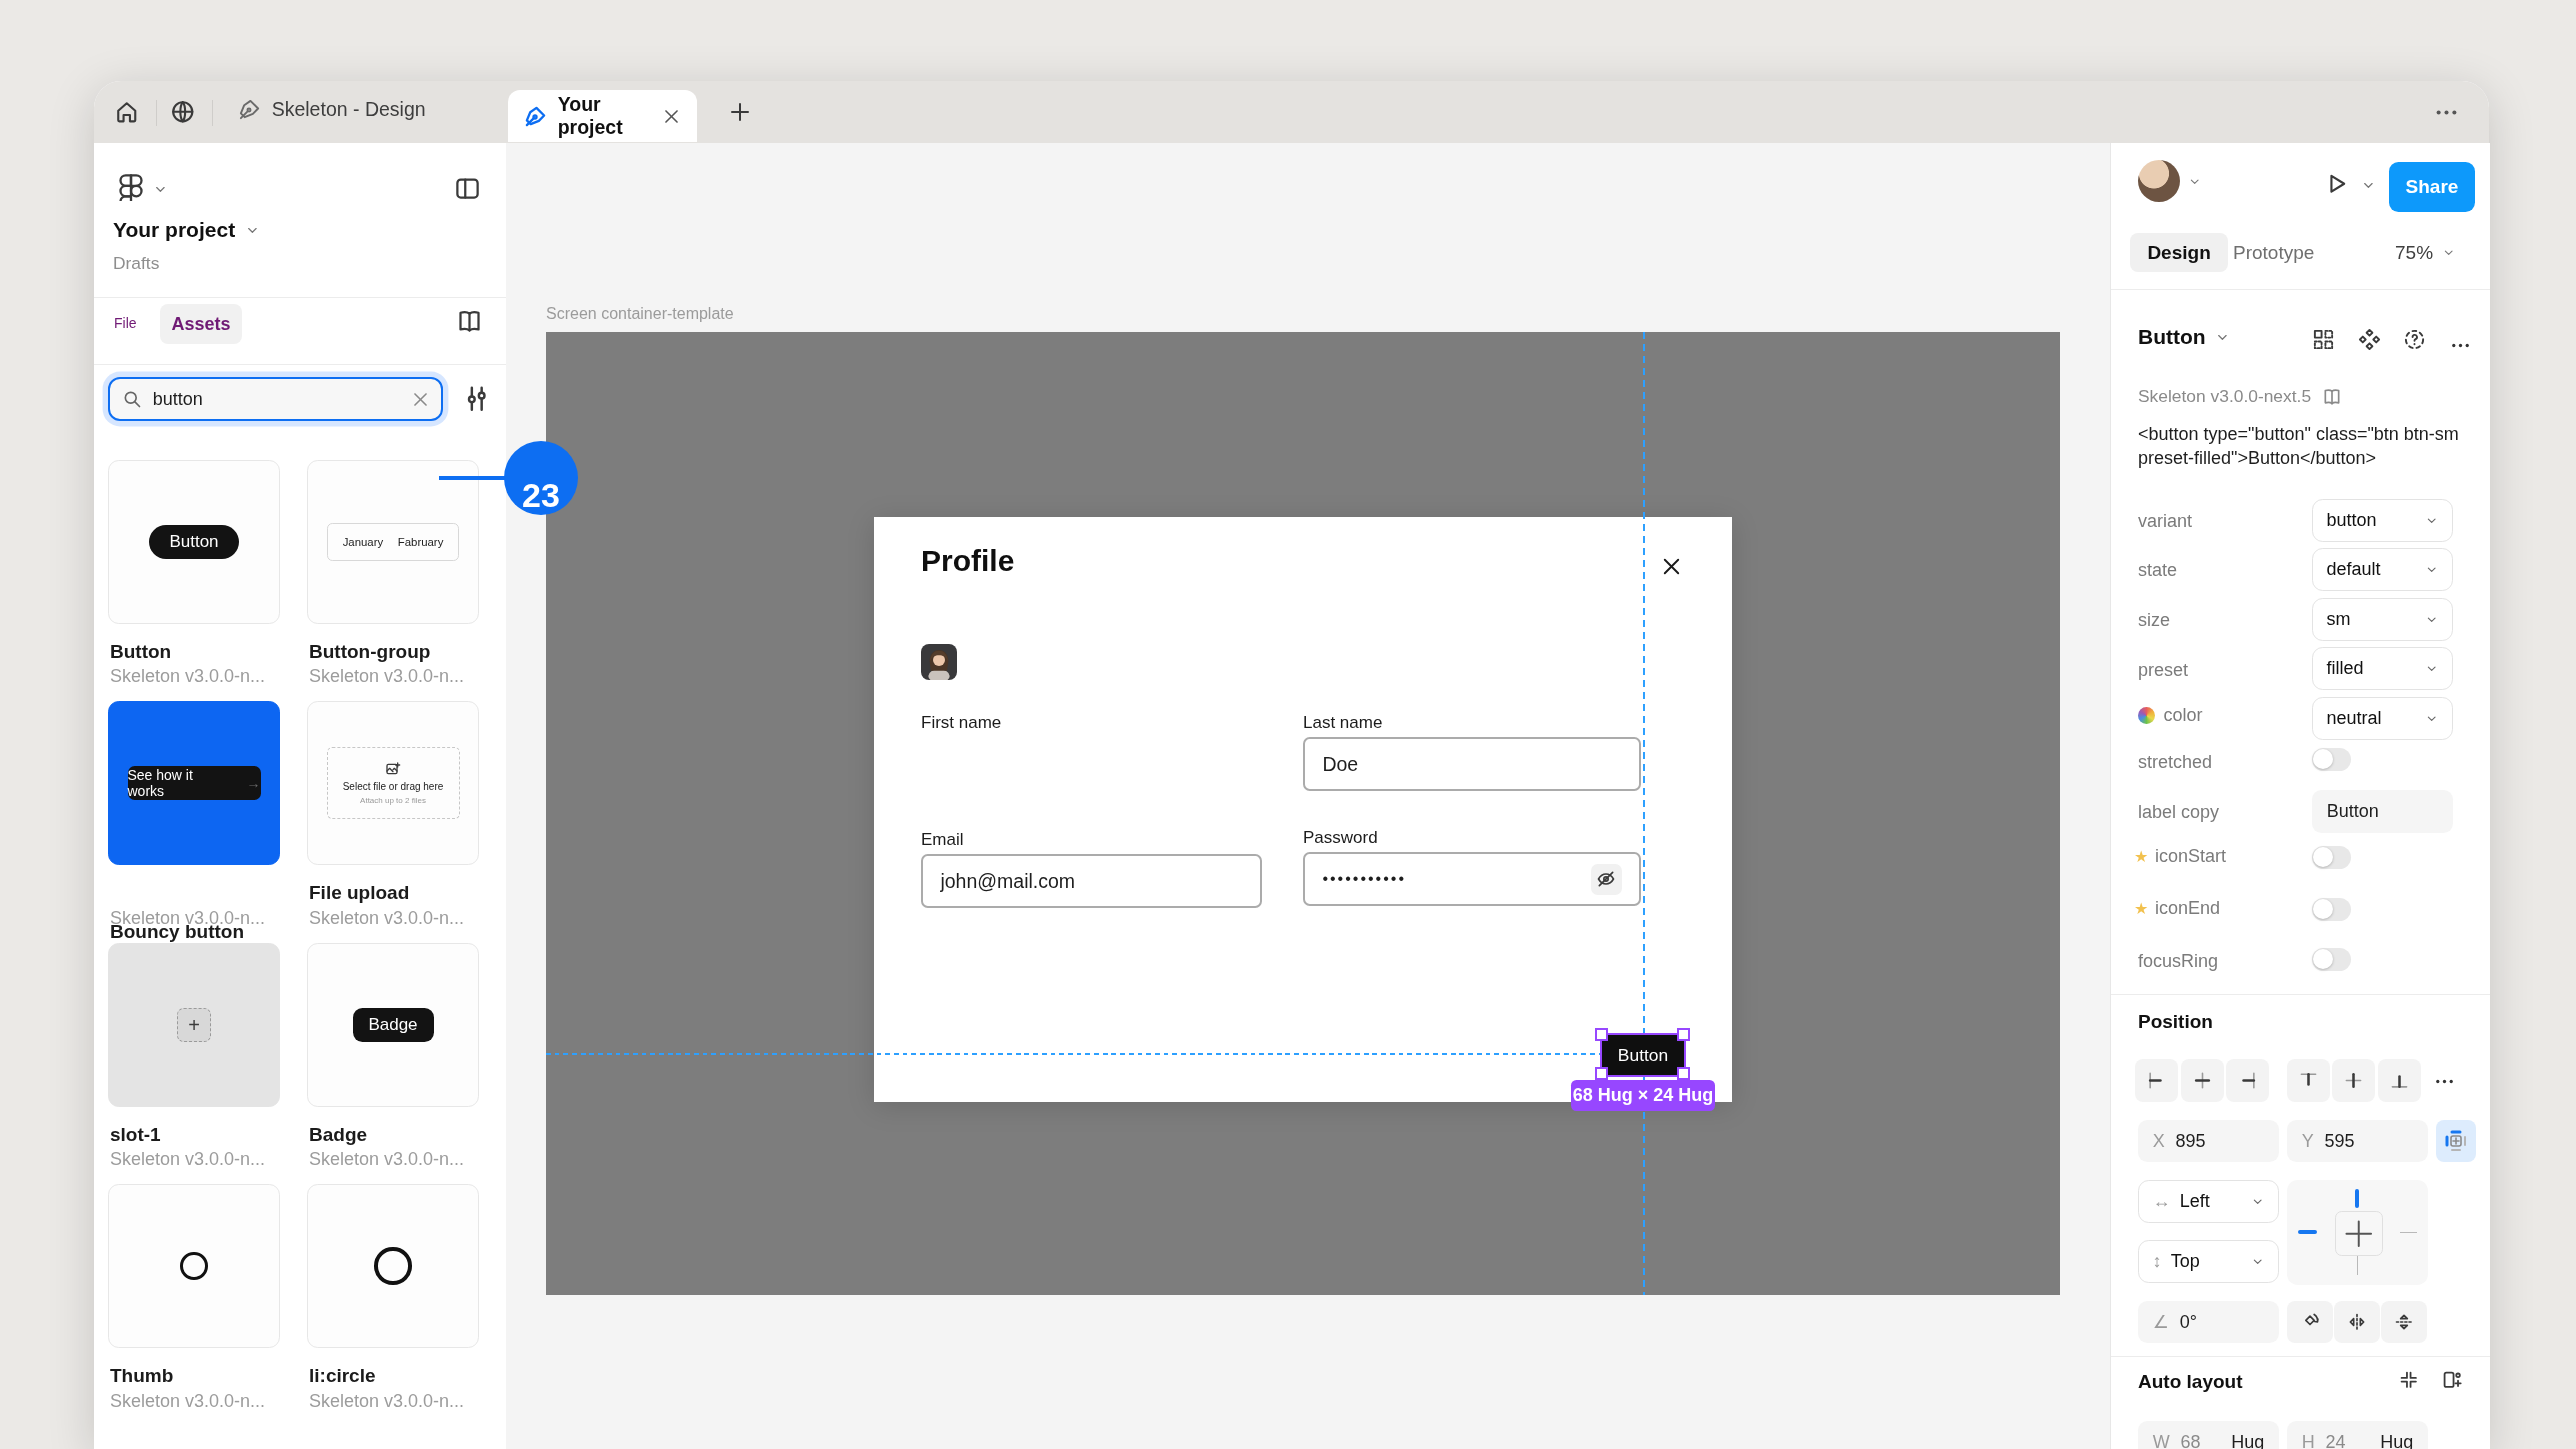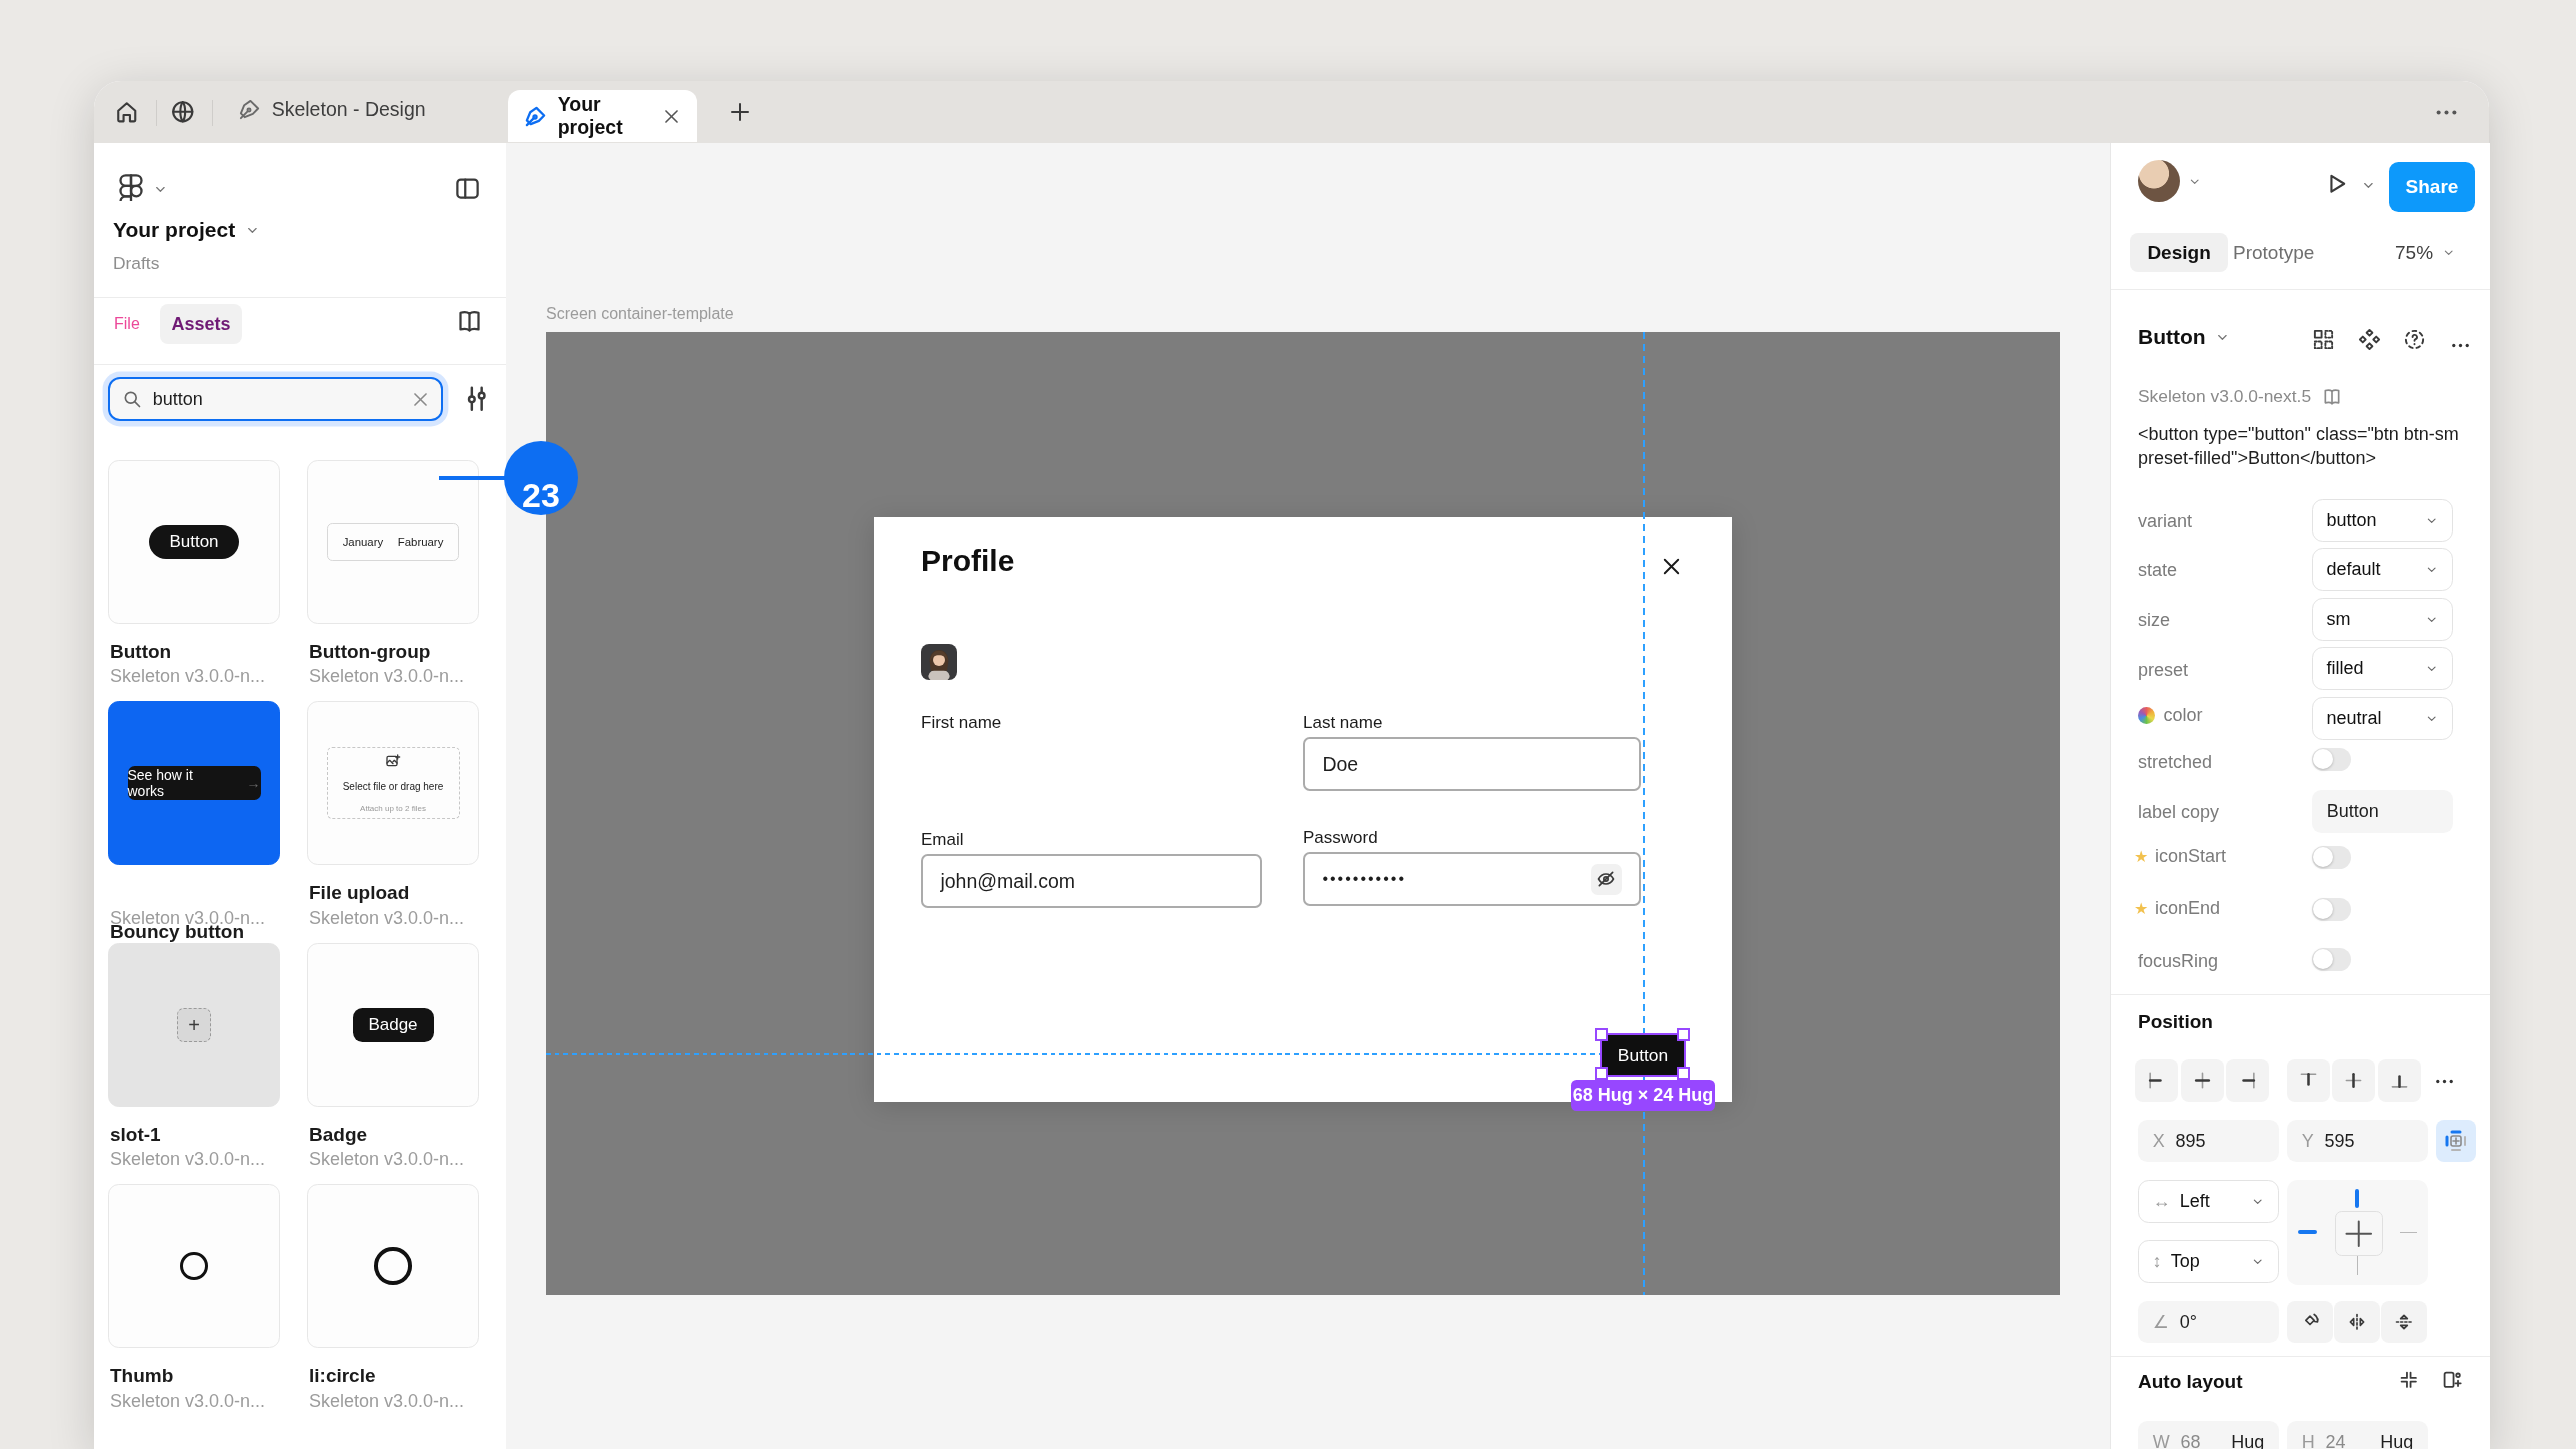--- a/index.html
+++ b/index.html
@@ -144,21 +144,21 @@
       <span>
           <svg class="ic" width="14.8" height="14.8" viewBox="0 0 24 24" style="stroke:#777">
             <path d="M6 9l6 6 6-6"></path>
           </svg>
         </span>
     </div>
     <div class="abs" style="left:19px;top:110px;font-size:17.4px;color:#8e8e8e">Drafts</div>
 
     <div class="sdiv" style="top:154px"></div>
 
-    <div class="abs" style="left:20px;top:172px;font-size:16px;color:#ec4899">File</div>
+    <div class="abs" style="left:20px;top:172px;font-size:14px;color:#701a75">File</div>
     <div class="pill-tab" style="left:66px;top:161px;width:82px;height:40px">
         <span>Assets</span>
       </div>
     <div class="abs" style="left:362px;top:165px">
         <svg class="ic" width="27" height="27" viewBox="0 0 24 24">
           <path d="M12 5c-2-1.6-5-1.6-8-.8V19c3-.8 6-.8 8 .8 2-1.6 5-1.6 8-.8V4.2c-3-.8-6-.8-8 .8z"></path>
           <path d="M12 5v15"></path>
         </svg>
       </div>
 
@@ -204,21 +204,21 @@
     <div class="card" style="left:14px;top:558px;background:#0d66f2;border-color:#0d66f2">
       <div class="blackpill" style="width:133px;height:34px;border-radius:6.7px;font-size:14px;gap:16px">
         <span>See how it works</span>
         <span style="color:#6d6d6d">→</span>
       </div>
     </div>
     <div class="cardtitle" style="left:16px;top:778px">Bouncy button</div>
     <div class="cardsub" style="left:16px;top:765px">Skeleton v3.0.0-n...</div>
 
     <div class="card" style="left:213px;top:558px">
-      <div style="width:131px;height:70px;border:1.3px dashed #c7c7c7;border-radius:5.4px;display:flex;flex-direction:column;align-items:center;justify-content:center;gap:12px">
+      <div style="width:131px;height:70px;border:1.3px dashed #c7c7c7;border-radius:5.4px;display:flex;flex-direction:column;align-items:center;justify-content:center;gap:4px">
         <span>
             <svg class="ic" width="16" height="16" viewBox="0 0 24 24">
               <rect x="3" y="5" width="15" height="14" rx="2"></rect>
               <path d="M3 15l4-4 5 5M12 13l2-2 4 4M19 3v6M16 6h6"></path>
             </svg>
           </span>
         <span style="font-size:10px;color:#222">Select file or drag here</span>
         <span style="font-size:8px;color:#9a9a9a">Attach up to 2 files</span>
       </div>
     </div>

